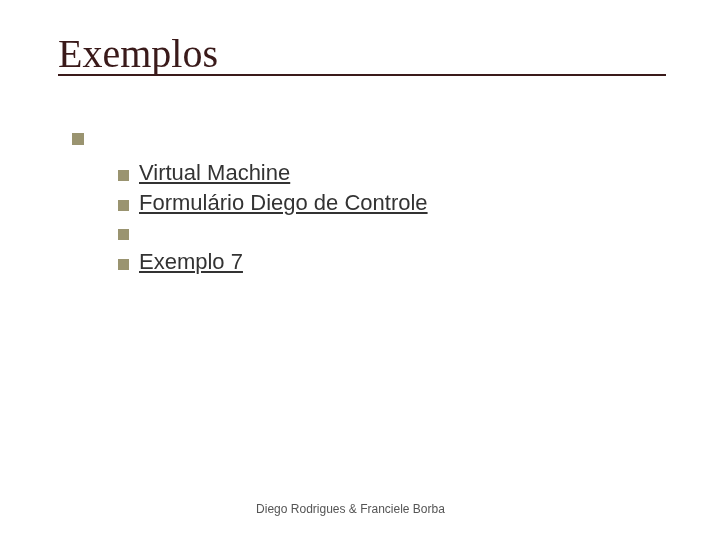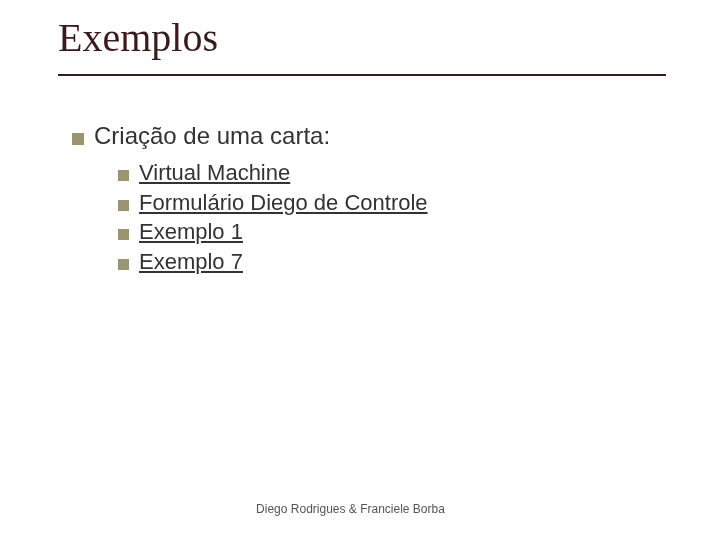--- a/index.html
+++ b/index.html
@@ -13,21 +13,21 @@
   }
   .slide {
     position: relative;
     width: 720px;
     height: 540px;
     box-sizing: border-box;
   }
   .title {
     position: absolute;
     left: 58px;
-    top: 14px;
+    top: 30px;
     font-family: "Times New Roman", Times, serif;
     font-size: 40px;
     color: #3a1a1a;
     font-weight: 400;
   }
   .title-underline {
     position: absolute;
     left: 58px;
     top: 74px;
     width: 608px;
@@ -83,32 +83,32 @@
 </style>
 </head>
 <body>
 
 <div class="slide">
 
   <div class="title">Exemplos</div>
   <div class="title-underline"></div>
 
   <div class="level1">
-    <span class="bullet"></span><span>Criação de uma carta:</span>
+    <span class="bullet"></span>
   </div>
 
   <div class="sublist">
     <div class="subitem">
       <span class="bullet-small"></span><span class="link-text">Virtual Machine</span>
     </div>
     <div class="subitem">
       <span class="bullet-small"></span><span class="link-text">Formulário Diego de Controle</span>
     </div>
     <div class="subitem">
-      <span class="bullet-small"></span><span class="link-text">Exemplo 1</span>
+      <span class="bullet-small"></span>
     </div>
     <div class="subitem">
       <span class="bullet-small"></span><span class="link-text">Exemplo 7</span>
     </div>
   </div>
 
   <div class="footer">Diego Rodrigues &amp; Franciele Borba</div>
 </div>
 
 </body></html>

